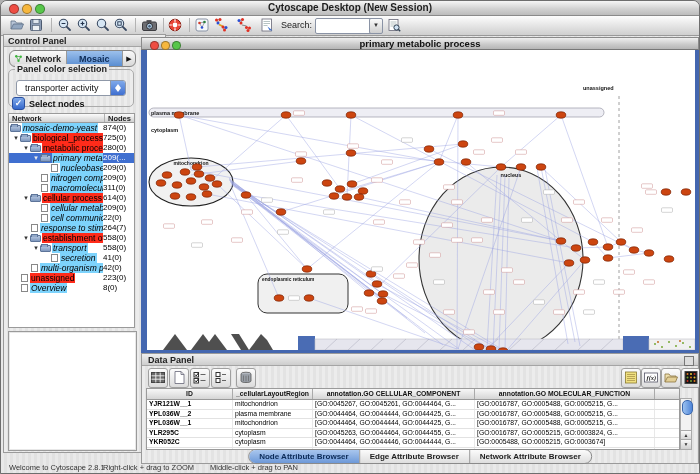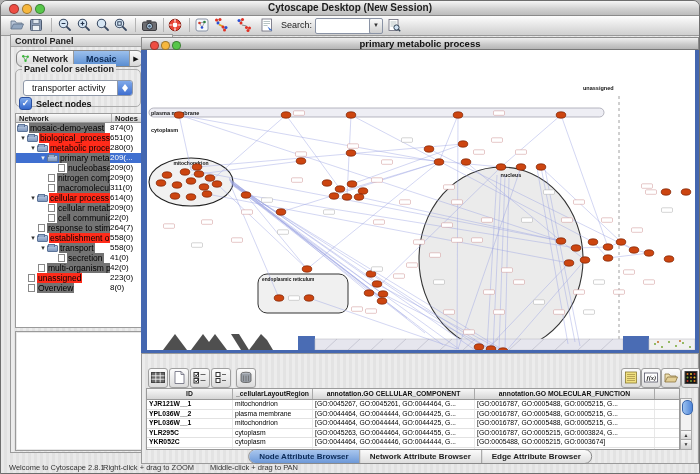--- a/index.html
+++ b/index.html
@@ -14,21 +14,21 @@
   .tl{position:absolute;top:3px;width:8px;height:8px;border-radius:50%;border:0.5px solid rgba(0,0,0,.35);}
   
   .toolbar{position:absolute;left:0;top:15px;right:0;height:19px;
      background:linear-gradient(#fdfdfd,#dcdcdc 70%,#cfcfcf);border-bottom:1px solid #999;}
   .tbi{position:absolute;top:1px;width:16px;height:16px;display:inline-block;}
   .tbsep{position:absolute;top:2px;width:1px;height:14px;background:#b3b3b3;}
   .searchlbl{position:absolute;left:280px;top:0;font-size:9px;color:#222;line-height:18px;}
   .searchbox{position:absolute;left:314px;top:2px;width:52px;height:12px;background:#fff;border:1px solid #8a93a5;border-radius:2px;font-size:8px;}
   .searcharrow{position:absolute;left:368px;top:2px;width:12px;height:14px;background:linear-gradient(#fafafa,#cfcfcf);border:1px solid #8a93a5;border-radius:2px;font-size:6px;line-height:13px;text-align:center;color:#333;}
   
-  .cp{position:absolute;left:2px;top:33px;width:163px;height:419px;background:repeating-linear-gradient(90deg,#ececec 0 3px,#e3e3e3 3px 6px);border:1px solid #9a9a9a;box-sizing:border-box;margin-left:7px;}
+  .cp{position:absolute;left:2px;top:33px;width:163px;height:419px;background:repeating-linear-gradient(90deg,#ececec 0 3px,#e3e3e3 3px 6px);border:1px solid #9a9a9a;box-sizing:border-box;}
   .cp-title{position:absolute;left:0;top:0;right:0;height:12px;background:linear-gradient(#efefef,#cdcdcd);border-bottom:1px solid #a5a5a5;font-size:9px;font-weight:bold;color:#222;line-height:12px;padding-left:4px;box-sizing:border-box;}
   .cp-float{position:absolute;right:3px;top:2px;width:8px;height:8px;border:1px solid #777;background:#ddd;}
   .cp-float:before{content:"";position:absolute;left:1px;top:1px;width:3px;height:3px;border:1px solid #777;}
   .cptabs{position:absolute;left:5px;top:15px;width:125px;height:15px;display:flex;border:1px solid #858585;border-radius:6px;overflow:hidden;background:linear-gradient(#fafafa,#d8d8d8);}
   .cptab{flex:1;display:flex;align-items:center;justify-content:center;font-size:9px;font-weight:bold;color:#222;border-right:1px solid #9a9a9a;}
   .cptab.sel{background:linear-gradient(#9cc0ec,#5a8ed2);color:#0c2a55;}
   .cptab .gicon{width:9px;height:9px;margin-right:2px;}
   .cptab-arrow{width:12px;display:flex;align-items:center;justify-content:center;font-size:7px;color:#111;}
   .groupbox{position:absolute;left:4px;top:34px;width:126px;height:38px;border:1px solid #ababab;border-radius:5px;box-sizing:border-box;}
   .legend{position:absolute;left:6px;top:-6px;font-size:9px;font-weight:bold;color:#222;background:#e8e8e8;padding:0 2px;}
@@ -46,21 +46,21 @@
   .treeview{position:absolute;left:4px;top:88px;width:127px;height:205px;background:#fff;border:1px solid #9a9a9a;border-top:none;box-sizing:border-box;overflow:hidden;}
   .trow{position:relative;height:10px;display:flex;align-items:center;white-space:nowrap;overflow:hidden;}
   .trow.sel{background:#3f6fd0;}
   .tind{display:inline-block;height:1px;flex:none;}
   .tarrow{width:8px;flex:none;font-size:7px;color:#333;line-height:10px;text-align:center;}
   .trow.sel .tarrow{color:#eee;}
   .ficon{flex:none;width:11px;height:7px;margin-right:1px;background:linear-gradient(#b9c9e2,#7e97bd);border:1px solid #5d7499;border-radius:1px;position:relative;box-sizing:border-box;}
   .ficon:before{content:"";position:absolute;left:0;top:-2px;width:5px;height:2px;background:#93a9c9;border:1px solid #5d7499;border-bottom:none;}
   .pficon{flex:none;width:7px;height:8px;margin:0 2px 0 1px;background:#fff;border:1px solid #888;box-sizing:border-box;}
   .chip{font-size:8.5px;color:#000;line-height:10px;padding:0 1px;flex:none;}
-  .chip.green{background:#737373;}
+  .chip.green{background:#7dd3fc;font-style:italic;}
   .chip.red{background:#ff2b1a;}
   .tcount{position:absolute;left:94px;right:0;font-size:8px;color:#000;background:#fff;line-height:10px;}
   .trow.sel .tcount{background:#3f6fd0;color:#fff;}
   .birdseye{position:absolute;left:4px;top:296px;width:127px;height:118px;background:#fff;border:1px solid #9a9a9a;box-shadow:inset 0 0 0 1px #e8e8e8;}
   
   .netframe{position:absolute;left:140px;top:36px;width:558px;height:316px;}
   .net-title{position:absolute;left:0;top:0;right:0;height:13px;background:linear-gradient(#efefef,#c9c9c9 60%,#b5b5b5);border:1px solid #8a8a8a;border-bottom:1px solid #777;box-sizing:border-box;}
   .net-title .ttl{display:block;text-align:center;font-size:9.5px;font-weight:bold;color:#111;line-height:12px;}
   .ntl{position:absolute;top:3px;width:7px;height:7px;border-radius:50%;border:0.5px solid rgba(0,0,0,.35);}
   .net-body{position:absolute;left:0;top:13px;width:558px;height:303px;box-sizing:border-box;
@@ -230,21 +230,21 @@
           <span class="tind" style="width: 1px;"></span>
           <span class="ficon"></span>
           <span class="chip green">mosaic-demo-yeast</span>
           <span class="tcount">874(0)</span>
         </div>
         <div class="trow">
           <span class="tind" style="width: 3px;"></span>
           <span class="tarrow">▾</span>
           <span class="ficon"></span>
           <span class="chip red">biological_process</span>
-          <span class="tcount">651(0)</span>
+          <span class="tcount">725(0)</span>
         </div>
         <div class="trow">
           <span class="tind" style="width: 13px;"></span>
           <span class="tarrow">▾</span>
           <span class="ficon"></span>
           <span class="chip red">metabolic process</span>
           <span class="tcount">280(0)</span>
         </div>
         <div class="trow sel">
           <span class="tind" style="width: 23px;"></span>
@@ -574,20 +574,24 @@
             <rect x="514.5" y="157.8" width="11" height="4.5" rx="1" fill="#fff" stroke="#a8a8a8" stroke-width="0.5"></rect>
             <rect x="354.5" y="217.8" width="11" height="4.5" rx="1" fill="#fff" stroke="#cc9090" stroke-width="0.5"></rect>
             <rect x="334.5" y="167.8" width="11" height="4.5" rx="1" fill="#fff" stroke="#cc9090" stroke-width="0.5"></rect>
             <rect x="304.5" y="187.8" width="11" height="4.5" rx="1" fill="#fff" stroke="#cc9090" stroke-width="0.5"></rect>
           </g>
         </svg>
     </div>
   </div>
 
   <div class="dp">
+    <div class="dp-title">
+      <span>Data Panel</span>
+      <span class="dp-grip"></span>
+    </div>
     <span class="dpi" style="left:6px">
         <svg width="16" height="15">
           <rect x="1.5" y="2.5" width="13" height="10" fill="#6a6a6a" stroke="#444"></rect>
           <path d="M1.5 5.8 H14.5 M1.5 9.2 H14.5 M5.8 2.5 V12.5 M10.2 2.5 V12.5" stroke="#f2f2f2" stroke-width="0.9"></path>
         </svg>
       </span>
     <span class="dpi" style="left:27px">
         <svg width="16" height="15">
           <path d="M4 1.5 h6 l3 3 V13.5 h-9 Z" fill="#fff" stroke="#667" stroke-width="0.8"></path>
           <path d="M10 1.5 v3 h3" fill="none" stroke="#667" stroke-width="0.8"></path>
@@ -694,22 +698,22 @@
           </div>
         </div>
     </div>
     <div class="dscroll">
       <span class="dthumb"></span>
       <span class="dsbtn" style="bottom:9px">▲</span>
       <span class="dsbtn" style="bottom:0">▼</span>
     </div>
     <div class="dptabs">
       <span class="dptab sel">Node Attribute Browser</span>
+      <span class="dptab">Edge Attribute Browser</span>
       <span class="dptab">Network Attribute Browser</span>
-      <span class="dptab">Edge Attribute Browser</span>
     </div>
   </div>
 
   <div class="statusbar">
     <span style="left:8px">Welcome to Cytoscape 2.8.1</span>
     <span style="left:102px">Right-click + drag to ZOOM</span>
     <span style="left:209px">Middle-click + drag to PAN</span>
   </div>
 </div>
 

